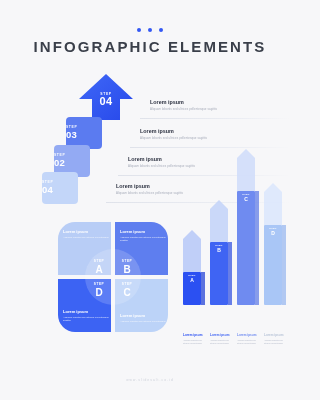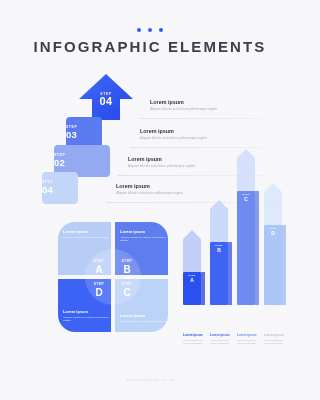--- a/index.html
+++ b/index.html
@@ -119,21 +119,21 @@
       </div>
     </div>
 
     <div class="stair-block" style="left:66px;top:45px;width:36px;height:32px;background:#5b7bf0;">
       <div class="stair-face">
         <div class="step-kicker">STEP</div>
         <div class="step-num sm">03</div>
       </div>
     </div>
 
-    <div class="stair-block" style="left:54px;top:73px;width:56px;height:32px;background:#93aaf3;">
+    <div class="stair-block" style="left:54px;top:73px;width:36px;height:32px;background:#93aaf3;">
       <div class="stair-face">
         <div class="step-kicker">STEP</div>
         <div class="step-num sm">02</div>
       </div>
     </div>
 
     <div class="stair-block" style="left:42px;top:100px;width:36px;height:32px;background:#c3d6f9;">
       <div class="stair-face">
         <div class="step-kicker">STEP</div>
         <div class="step-num sm">04</div>

